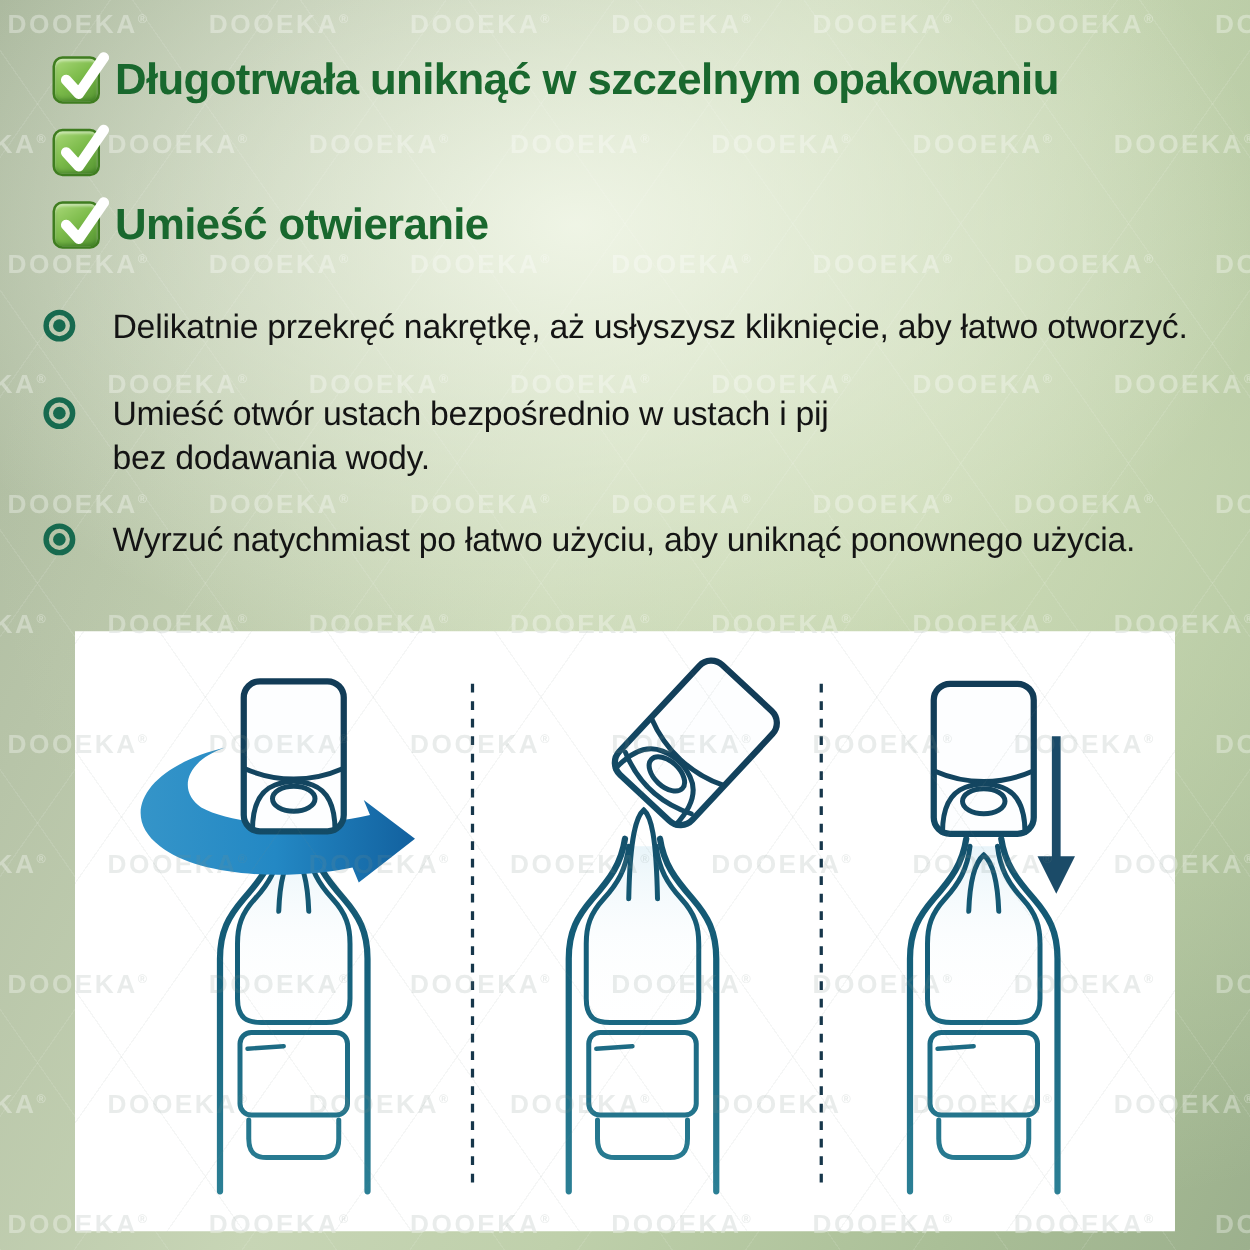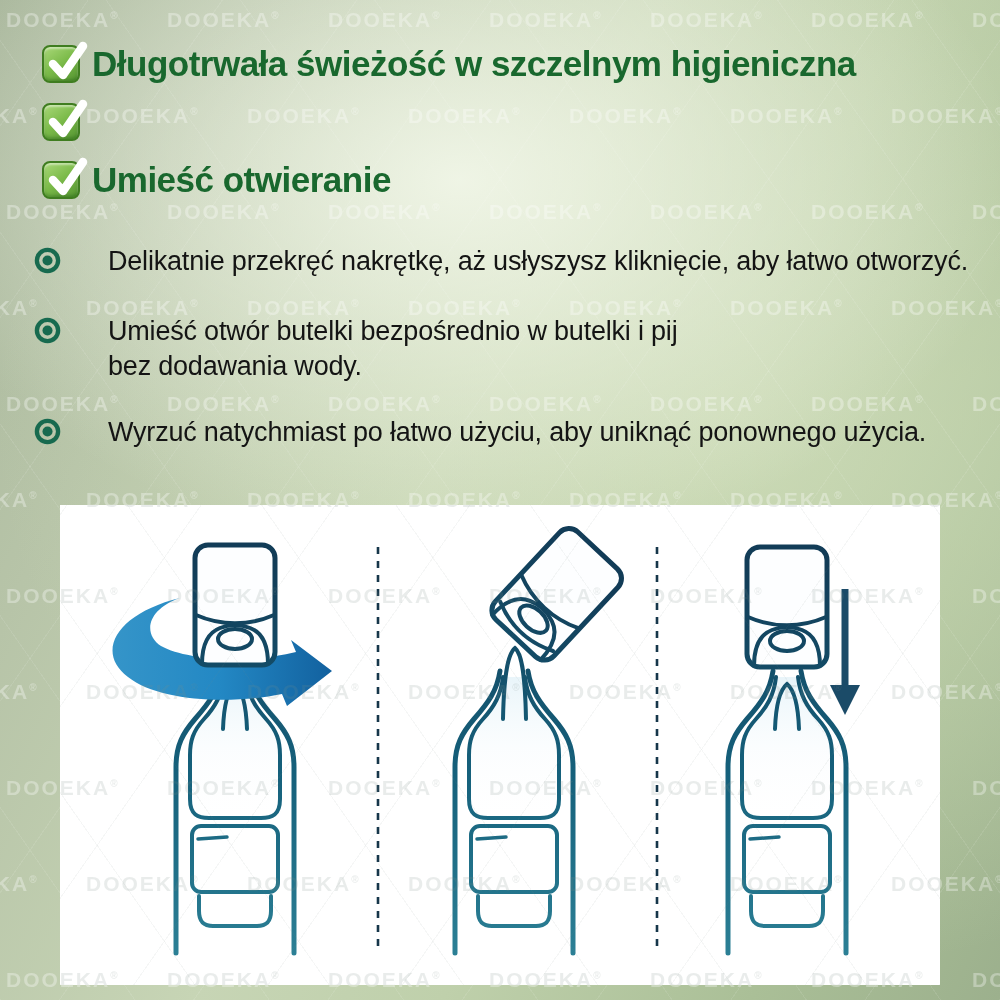--- a/index.html
+++ b/index.html
@@ -56,21 +56,21 @@
   }
 
   
   .instructions { position:absolute; left:34px; top:240px; right:6px; z-index:2; }
   .bullet-row { display:flex; align-items:flex-start; position:absolute; left:0; right:0; }
   .bullet-row.b1 { top:4px; }
   .bullet-row.b2 { top:74px; }
   .bullet-row.b3 { top:175px; }
   .bullseye { flex:0 0 27px; margin-top:3px; }
   .bullet-text {
-    margin-left:47px; font-size:27px; color:#141414; line-height:35px;
+    margin-left:29px; font-size:27px; color:#141414; line-height:35px;
     white-space:pre-line; letter-spacing:-0.2px;
   }
 
   
   .panel {
     position:absolute; left:60px; top:505px; width:880px; height:480px;
     background:#ffffff; z-index:3;
   }
   .panel svg.steps { position:absolute; inset:0; z-index:2; }
 </style>
@@ -161,21 +161,21 @@
       <span class="wm" style="left: 972px; top: 968px;">DOOEKA</span>
     </div>
 
   <section class="checklist">
     <div class="check-row">
       <span class="checkbox">
         <svg width="48" height="48" viewBox="0 0 48 48">
           <path d="M 11 27 L 21 38 L 41 9" fill="none" stroke="#ffffff" stroke-width="8.5" stroke-linecap="round" stroke-linejoin="round"></path>
         </svg>
       </span>
-      <span class="check-label">Długotrwała świeżość w szczelnym higieniczna</span>
+      <span class="check-label">Długotrwała uniknąć w szczelnym opakowaniu</span>
     </div>
     <div class="check-row">
       <span class="checkbox">
         <svg width="48" height="48" viewBox="0 0 48 48">
           <path d="M 11 27 L 21 38 L 41 9" fill="none" stroke="#ffffff" stroke-width="8.5" stroke-linecap="round" stroke-linejoin="round"></path>
         </svg>
       </span>
     </div>
     <div class="check-row">
       <span class="checkbox">
@@ -193,21 +193,21 @@
         <circle cx="14" cy="14" r="11" fill="none" stroke="#176a4f" stroke-width="4.5"></circle>
         <circle cx="14" cy="14" r="5.2" fill="#176a4f"></circle>
       </svg>
       <p class="bullet-text">Delikatnie przekręć nakrętkę, aż usłyszysz kliknięcie, aby łatwo otworzyć.</p>
     </div>
     <div class="bullet-row b2">
       <svg class="bullseye" width="27" height="27" viewBox="0 0 28 28">
         <circle cx="14" cy="14" r="11" fill="none" stroke="#176a4f" stroke-width="4.5"></circle>
         <circle cx="14" cy="14" r="5.2" fill="#176a4f"></circle>
       </svg>
-      <p class="bullet-text">Umieść otwór butelki bezpośrednio w butelki i pij
+      <p class="bullet-text">Umieść otwór ustach bezpośrednio w ustach i pij
 bez dodawania wody.</p>
     </div>
     <div class="bullet-row b3">
       <svg class="bullseye" width="27" height="27" viewBox="0 0 28 28">
         <circle cx="14" cy="14" r="11" fill="none" stroke="#176a4f" stroke-width="4.5"></circle>
         <circle cx="14" cy="14" r="5.2" fill="#176a4f"></circle>
       </svg>
       <p class="bullet-text">Wyrzuć natychmiast po łatwo użyciu, aby uniknąć ponownego użycia.</p>
     </div>
   </section>

